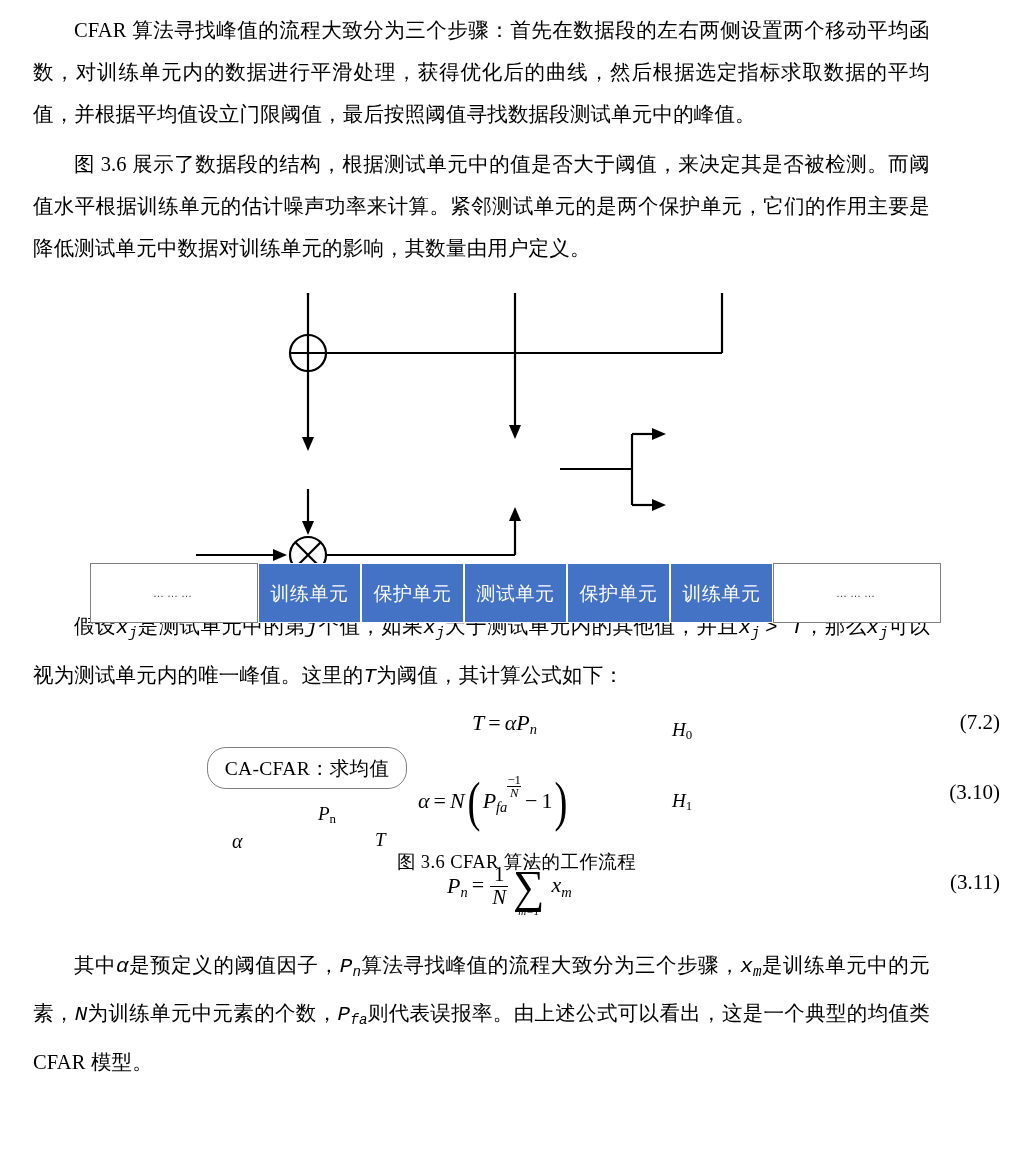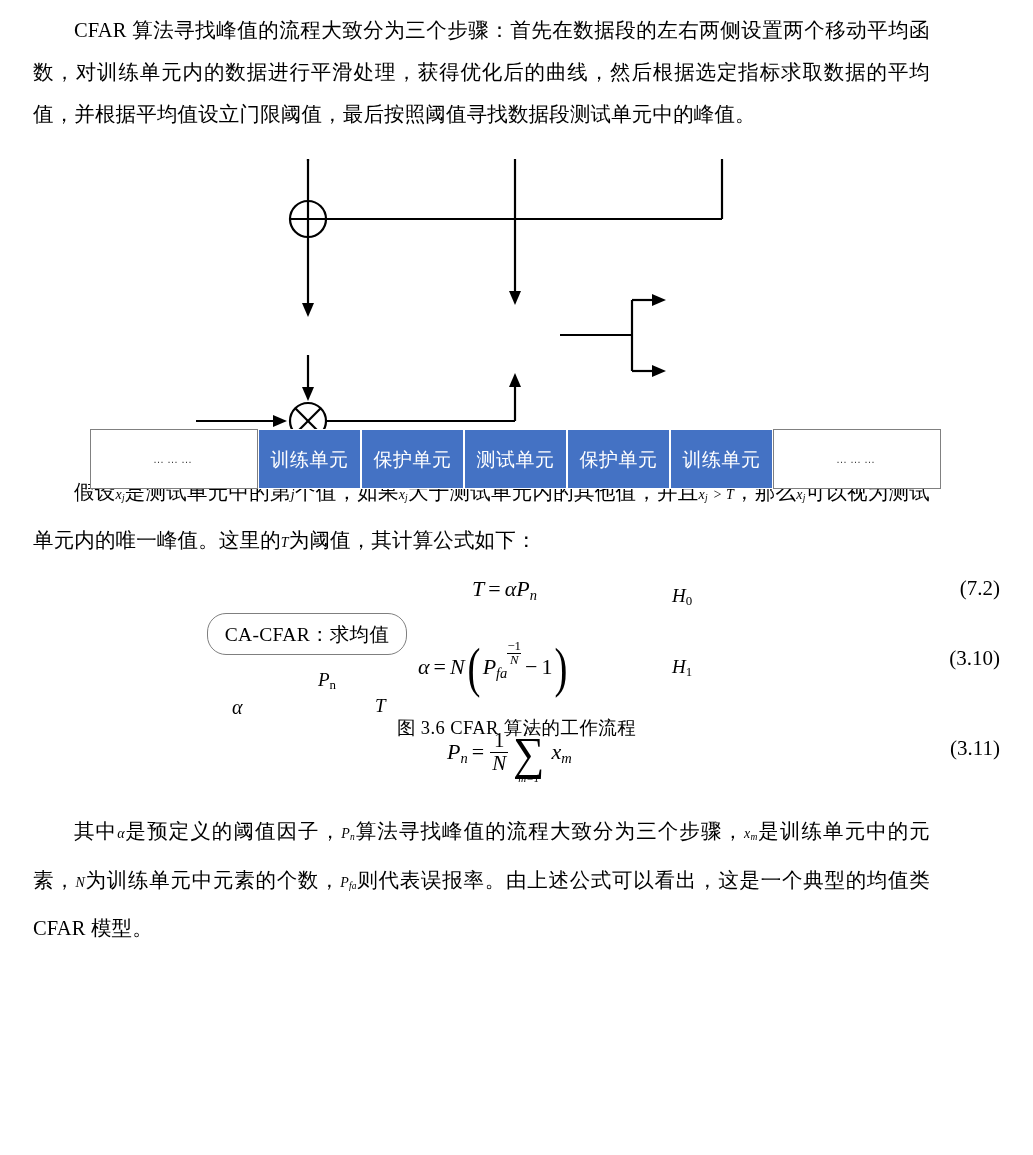--- a/index.html
+++ b/index.html
@@ -31,23 +31,23 @@
     margin: 0;
     padding: 0 33px 0 33px;
     text-indent: 41px;
     letter-spacing: 0.15px;
   }
   .para.p1 { padding-top: 9px; }
   .para.p2 { padding-top: 8px; }
 
   
   i.v {
-    font-family: Liberation Serif, serif;
+    font-family: Liberation Mono, monospace;
     font-style: italic;
-    font-size: 14px;
+    font-size: 21px;
   }
   i.v sub {
     font-style: italic;
     font-size: 0.68em;
     vertical-align: -0.25em;
   }
 
   
   .figure {
     position: relative;
@@ -227,20 +227,21 @@
     transform: scaleY(1.05);
   }
 </style>
 </head>
 <body>
 
 <div class="page">
 
   <p class="para p1">CFAR 算法寻找峰值的流程大致分为三个步骤：首先在数据段的左右两侧设置两个移动平均函数，对训练单元内的数据进行平滑处理，获得优化后的曲线，然后根据选定指标求取数据的平均值，并根据平均值设立门限阈值，最后按照阈值寻找数据段测试单元中的峰值。</p>
 
+  <p class="para p2">图 3.6 展示了数据段的结构，根据测试单元中的值是否大于阈值，来决定其是否被检测。而阈值水平根据训练单元的估计噪声功率来计算。紧邻测试单元的是两个保护单元，它们的作用主要是降低测试单元中数据对训练单元的影响，其数量由用户定义。</p>
 
   <div class="figure">
 
     <div class="figwrap">
       <svg width="1033" height="330" viewBox="0 0 1033 330">
         <g stroke="#000000" stroke-width="2.2" fill="none" stroke-linecap="butt">
 
           <line x1="308" y1="24" x2="308" y2="26"></line>
           <line x1="308" y1="24" x2="308" y2="66"></line>
 

